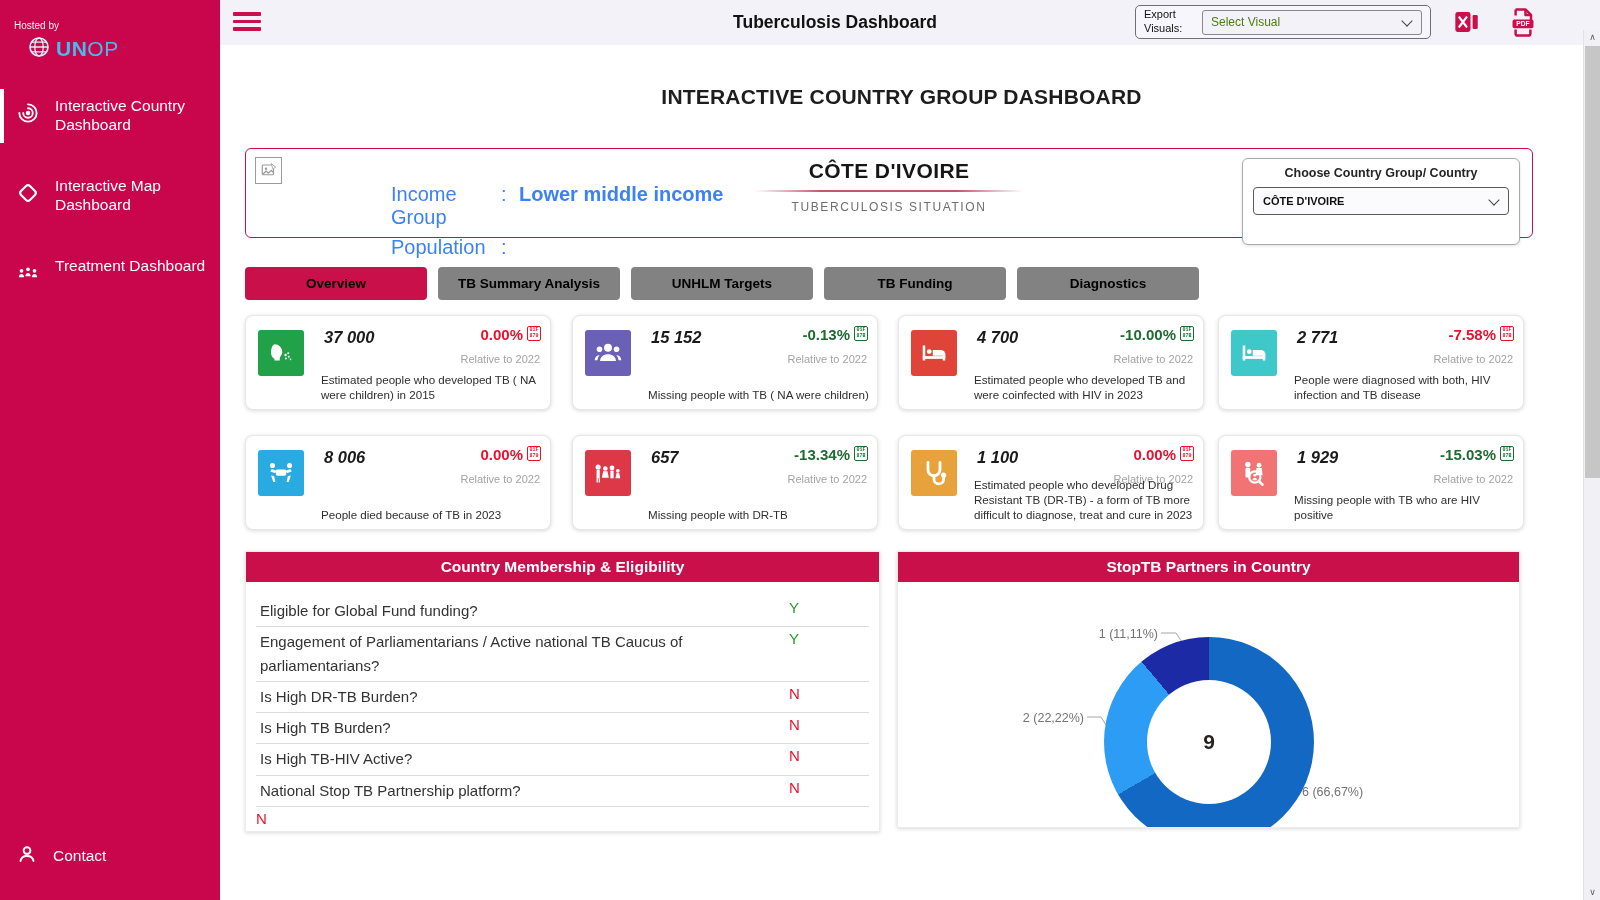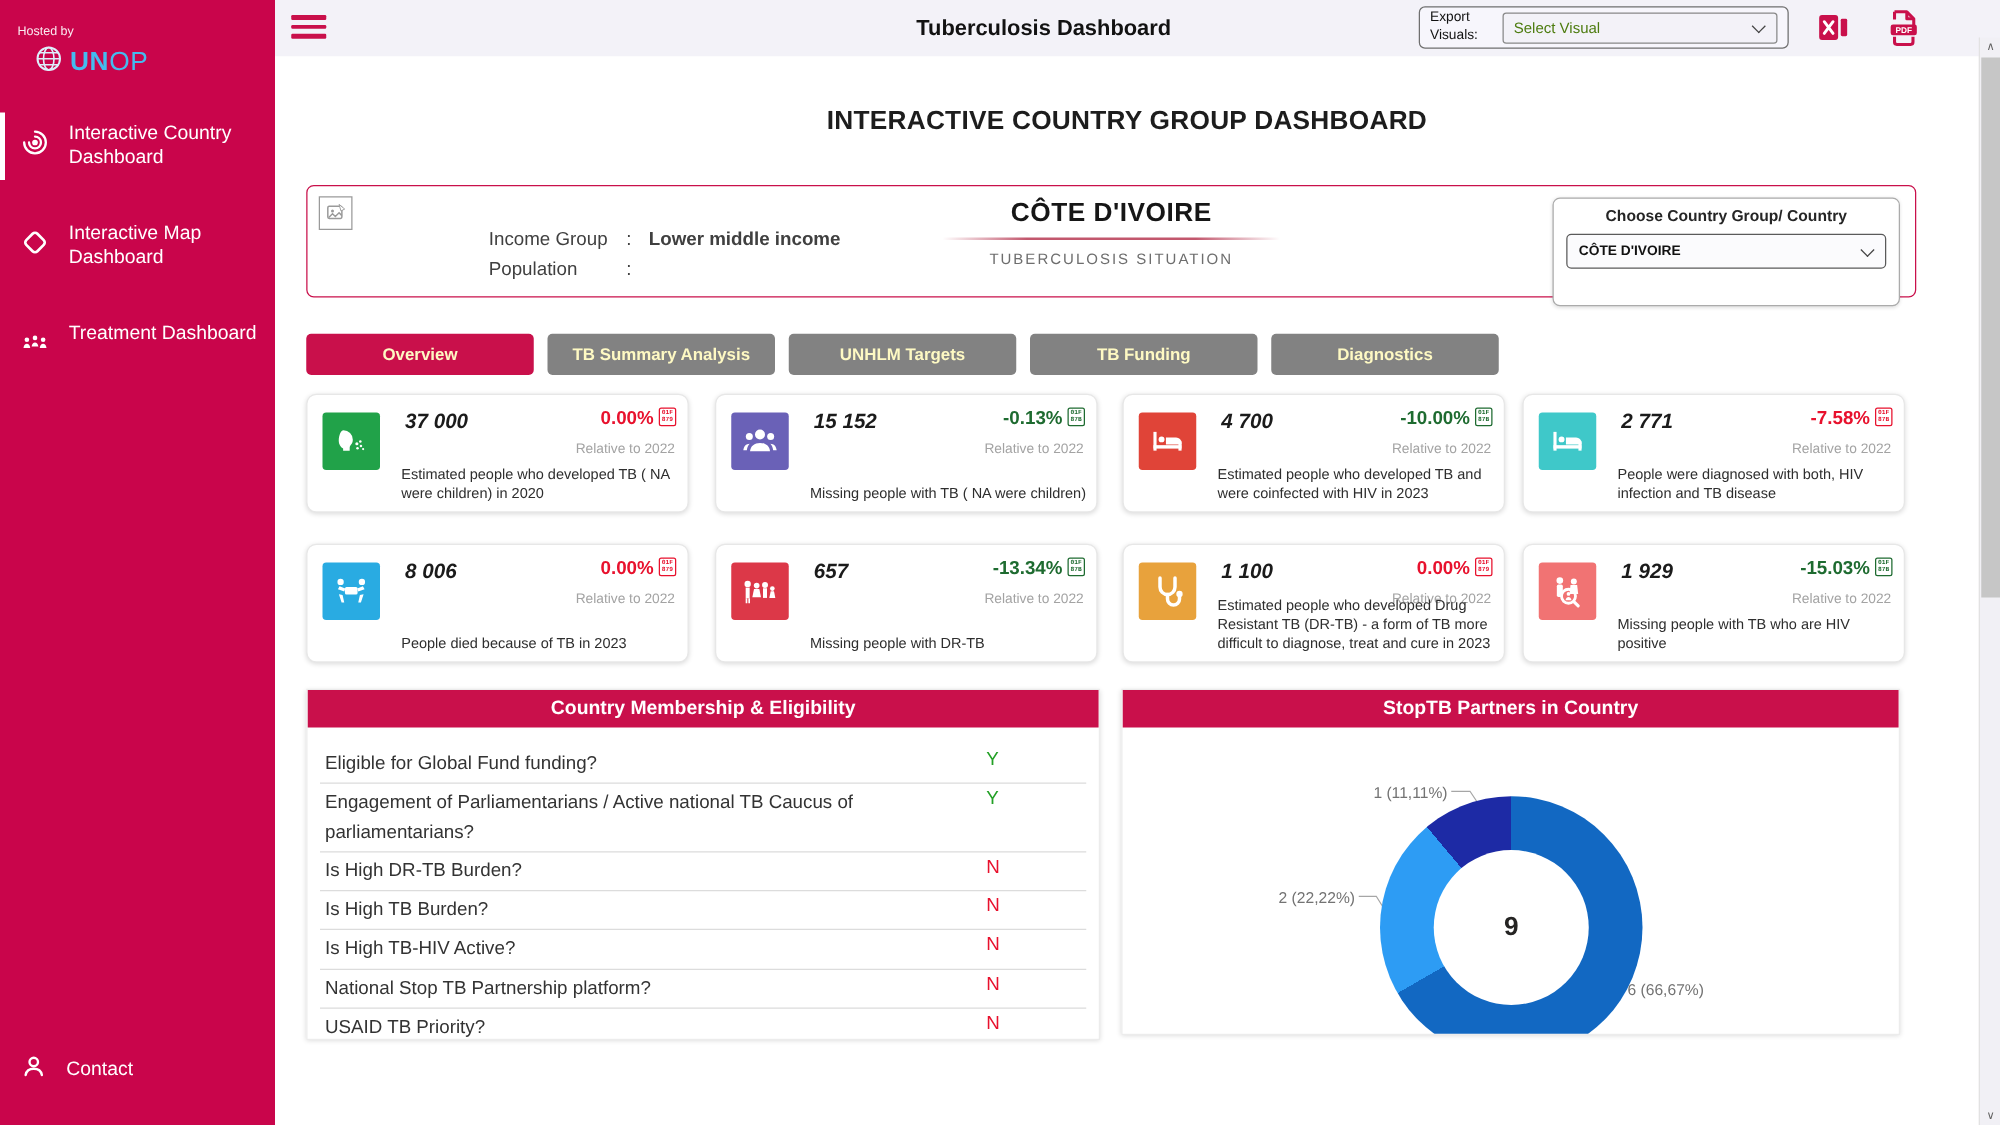--- a/index.html
+++ b/index.html
@@ -44,37 +44,37 @@
   .sb-up { top:0; } .sb-down { bottom:0; }
   .sb-thumb { position:absolute; left:1px; top:16px; width:15px; height:432px; background:#C6C6C6; cursor:pointer; }
 
   
   .main { position:absolute; left:220px; top:45px; width:1363px; height:855px; background:#fff; }
   .page-title { position:absolute; left:0; width:100%; top:40px; text-align:center; font-size:21px; font-weight:700; color:#1d1d1d; letter-spacing:.2px; }
 
   
   .country-box { position:absolute; left:25px; top:103px; width:1288px; height:90px; border:1.5px solid #C9104B; border-radius:6px; background:#fff; }
   .flag-ph { position:absolute; left:9px; top:8px; width:27px; height:27px; border:1px solid #9a9a9a; background:#fff; display:flex; align-items:center; justify-content:center; }
-  .cb-left { position:absolute; left:145px; top:34px; font-size:15px; color:#404040; }
+  .cb-left { position:absolute; left:145px; top:34px; font-size:20px; color:#3b82f6; }
   .cb-row { display:flex; margin-bottom:7px; }
   .cb-lab { width:110px; }
   .cb-colon { width:18px; }
   .cb-val { font-weight:700; }
   .cb-center { position:absolute; left:50%; top:10px; transform:translateX(-50%); text-align:center; width:420px; }
   .country-name { font-size:21px; font-weight:700; color:#161616; letter-spacing:.4px; }
   .country-line { width:270px; height:2px; margin:7px auto 8px auto; background:linear-gradient(to right, rgba(201,16,75,0), #c2576d 25%, #c2576d 75%, rgba(201,16,75,0)); }
   .country-sub { font-size:12px; color:#6e6e6e; letter-spacing:1.6px; }
   .chooser { position:absolute; right:12px; top:9px; width:278px; height:87px; border:1px solid #ABABAB; border-radius:6px; background:#fff; box-shadow:0 1px 3px rgba(0,0,0,.12); }
   .chooser-title { text-align:center; margin-top:7px; font-size:12.5px; font-weight:700; color:#252525; }
   .chooser-select { position:relative; margin:7px 10px 0 10px; height:28px; border:1px solid #5a5a5a; border-radius:4px; background:#FBFBFD; display:flex; align-items:center; padding-left:9px; font-size:11px; font-weight:700; color:#111; cursor:pointer; }
   .chooser-select .chev { top:8px; }
 
   
   .tabs { position:absolute; left:25px; top:222px; display:flex; gap:11px; }
-  .tab { width:182px; height:33px; background:#828282; color:#fef9c3; font-size:13.5px; font-weight:600; display:flex; align-items:center; justify-content:center; border-radius:4px; cursor:pointer; }
+  .tab { width:182px; height:33px; background:#828282; color:#000000; font-size:13.5px; font-weight:600; display:flex; align-items:center; justify-content:center; border-radius:4px; cursor:pointer; }
   .tab.active { background:#C9104B; }
 
   
   .card { position:absolute; width:306px; height:95px; background:#fff; border:1px solid #E7E7E7; border-radius:8px; box-shadow:0 1px 4px rgba(0,0,0,.15); }
   .r1 { top:270px; } .r2 { top:390px; }
   .c1 { left:25px; } .c2 { left:352px; } .c3 { left:678px; } .c4 { left:998px; }
   .card-icon { position:absolute; left:12px; top:14px; width:46px; height:46px; border-radius:3px; display:flex; align-items:center; justify-content:center; }
   .card-value { position:absolute; left:78px; top:12px; font-size:16.5px; font-weight:700; color:#1b1b1b;font-style:italic; }
   .card-delta { position:absolute; right:9px; top:10px; display:flex; align-items:flex-start; gap:4px; font-size:15px; font-weight:700; }
   .tofu { display:inline-block; border:1.5px solid currentColor; border-radius:2px; font-size:5px; line-height:5.5px; font-family:"Liberation Mono", monospace; padding:1px 1.5px; font-weight:700; text-align:center; }
@@ -257,21 +257,21 @@
             <circle cx="16" cy="16.4" r=".8"></circle>
             <circle cx="19.6" cy="17" r=".7"></circle>
           </svg>
       </div>
       <div class="card-value">37 000</div>
       <div class="card-delta" style="color: rgb(232, 17, 45);">
         <span>0.00%</span>
         <span class="tofu"><span>01F</span><br><span>879</span></span>
       </div>
       <div class="card-note">Relative to 2022</div>
-      <div class="card-desc">Estimated people who developed TB ( NA were children) in 2020</div>
+      <div class="card-desc">Estimated people who developed TB ( NA were children) in 2015</div>
     </div>
 
     <div class="card r1 c2">
       <div class="card-icon" style="background-color: rgb(106, 97, 183);">
         <svg width="32" height="32" viewBox="0 0 24 24" fill="#fff">
             <circle cx="12" cy="8" r="3"></circle>
             <path d="M6 18c.3-3.2 2.7-5 6-5s5.7 1.8 6 5z"></path>
             <circle cx="5.6" cy="9.2" r="2.1"></circle>
             <path d="M2 17.4c.2-2.3 1.6-3.8 3.8-3.9-.9 1-1.5 2.3-1.7 3.9z"></path>
             <circle cx="18.4" cy="9.2" r="2.1"></circle>
@@ -429,21 +429,20 @@
         </div>
         <div class="mem-row">
           <div class="mem-q">Is High TB-HIV Active?</div>
           <div class="mem-a" style="color: rgb(232, 17, 45);">N</div>
         </div>
         <div class="mem-row">
           <div class="mem-q">National Stop TB Partnership platform?</div>
           <div class="mem-a" style="color: rgb(232, 17, 45);">N</div>
         </div>
         <div class="mem-row">
-          <div class="mem-q">USAID TB Priority?</div>
           <div class="mem-a" style="color: rgb(232, 17, 45);">N</div>
         </div>
       </div>
     </div>
 
     <div class="panel panel-partners">
       <div class="panel-header">StopTB Partners in Country</div>
       <div class="donut-wrap">
         <svg class="leader-lines">
           <polyline points="263,51 278,51 286,63" fill="none" stroke="#A6A6A6" stroke-width="1"></polyline>

